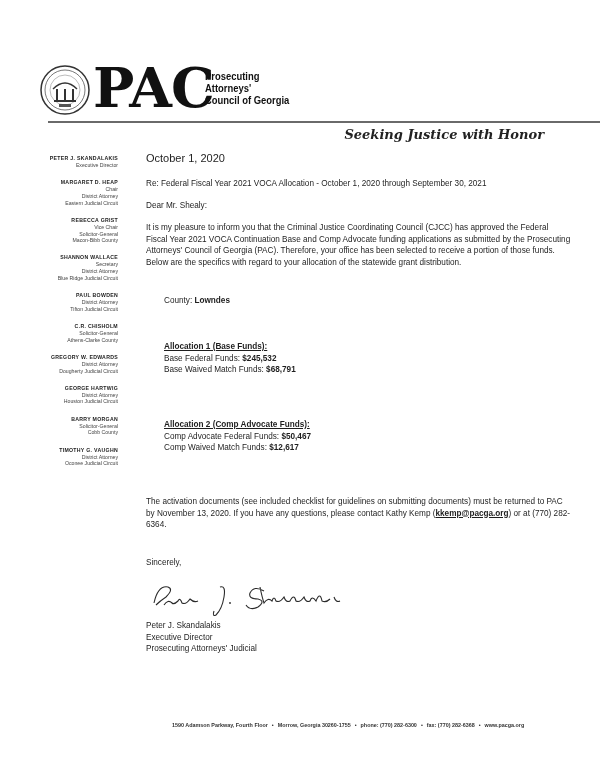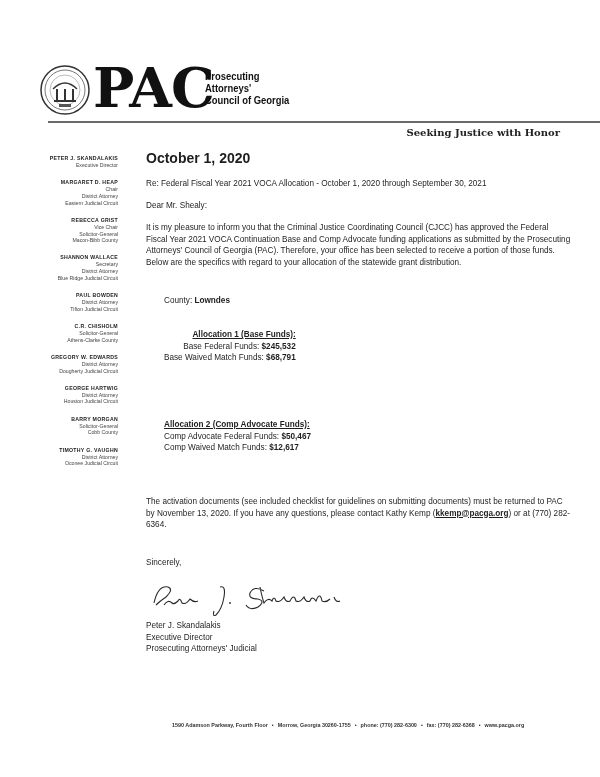--- a/index.html
+++ b/index.html
@@ -5,35 +5,35 @@
     * { margin: 0; padding: 0; box-sizing: border-box; }
     html, body { width: 600px; height: 777px; background: #ffffff; overflow: hidden; }
     body { position: relative; font-family: "Liberation Sans", sans-serif; color: #1a1a1a; }
 
     .letterhead { position: absolute; left: 0; top: 0; width: 600px; height: 140px; }
     .seal { position: absolute; left: 40px; top: 65px; width: 50px; height: 50px; }
     .pac-logo { position: absolute; left: 93px; top: 60px; font-family: "DejaVu Serif", serif; font-weight: bold; font-size: 55px; letter-spacing: -1px; line-height: 56px; color: #111; }
     .org-name { position: absolute; left: 205px; top: 70px; font-family: "Liberation Sans", sans-serif; font-weight: bold; font-size: 11.5px; line-height: 12px; color: #111; transform: scaleX(0.82); transform-origin: left top; }
     .org-name div { white-space: nowrap; }
     .rule { position: absolute; left: 48px; top: 121px; width: 552px; height: 2px; background: #6a6a6a; }
-    .motto { position: absolute; right: 40px; top: 127px; font-family: "DejaVu Serif", serif; font-weight: bold; font-size: 10px; color: #222; }
+    .motto { position: absolute; right: 56px; top: 127px; font-family: "DejaVu Serif", serif; font-style: italic; font-weight: bold; font-size: 13px; color: #222; }
 
     .sidebar { position: absolute; left: 0; top: 155px; width: 118px; text-align: right; }
     .member { margin-bottom: 10.5px; }
     .member .mname { font-family: "Liberation Sans", sans-serif; font-weight: bold; font-size: 5.2px; letter-spacing: 0.3px; color: #222; line-height: 7px; }
     .member .mline { font-size: 5.2px; color: #444; line-height: 6.7px; }
 
     .letter { position: absolute; left: 146px; top: 0; width: 440px; font-family: "Liberation Sans", sans-serif; font-size: 8.2px; color: #1e1e1e; line-height: 11.5px; }
-    .date { position: absolute; top: 153px; font-weight: bold; font-size: 14px; }
+    .date { position: absolute; top: 153px; font-weight: normal; font-size: 11px; }
     .re { position: absolute; top: 178px; white-space: nowrap; }
     .salutation { position: absolute; top: 200px; }
     .body-para { position: absolute; top: 222px; width: 425px; }
     .details { position: absolute; left: 18px; top: 295px; white-space: nowrap; }
     .details b { font-weight: bold; }
-    .alloc1 { position: absolute; left: 18px; top: 329px; white-space: nowrap; text-align: right; }
+    .alloc1 { position: absolute; left: 18px; top: 341px; white-space: nowrap; }
     .alloc2 { position: absolute; left: 18px; top: 419px; white-space: nowrap; }
     .alloc-title { font-weight: bold; text-decoration: underline; }
     .closing-para { position: absolute; top: 496px; width: 425px; }
     .closing-para a { color: #1e1e1e; text-decoration: underline; font-weight: bold; }
     .sincerely { position: absolute; top: 557px; }
     .signature { position: absolute; left: 0; top: 575px; width: 250px; height: 45px; }
     .signer { position: absolute; top: 620px; white-space: nowrap; }
 
     .footer { position: absolute; left: 172px; top: 722px; font-family: "Liberation Sans", sans-serif; font-weight: bold; font-size: 5.4px; color: #333; white-space: nowrap; }
     .footer .sep { margin: 0 4px; }

